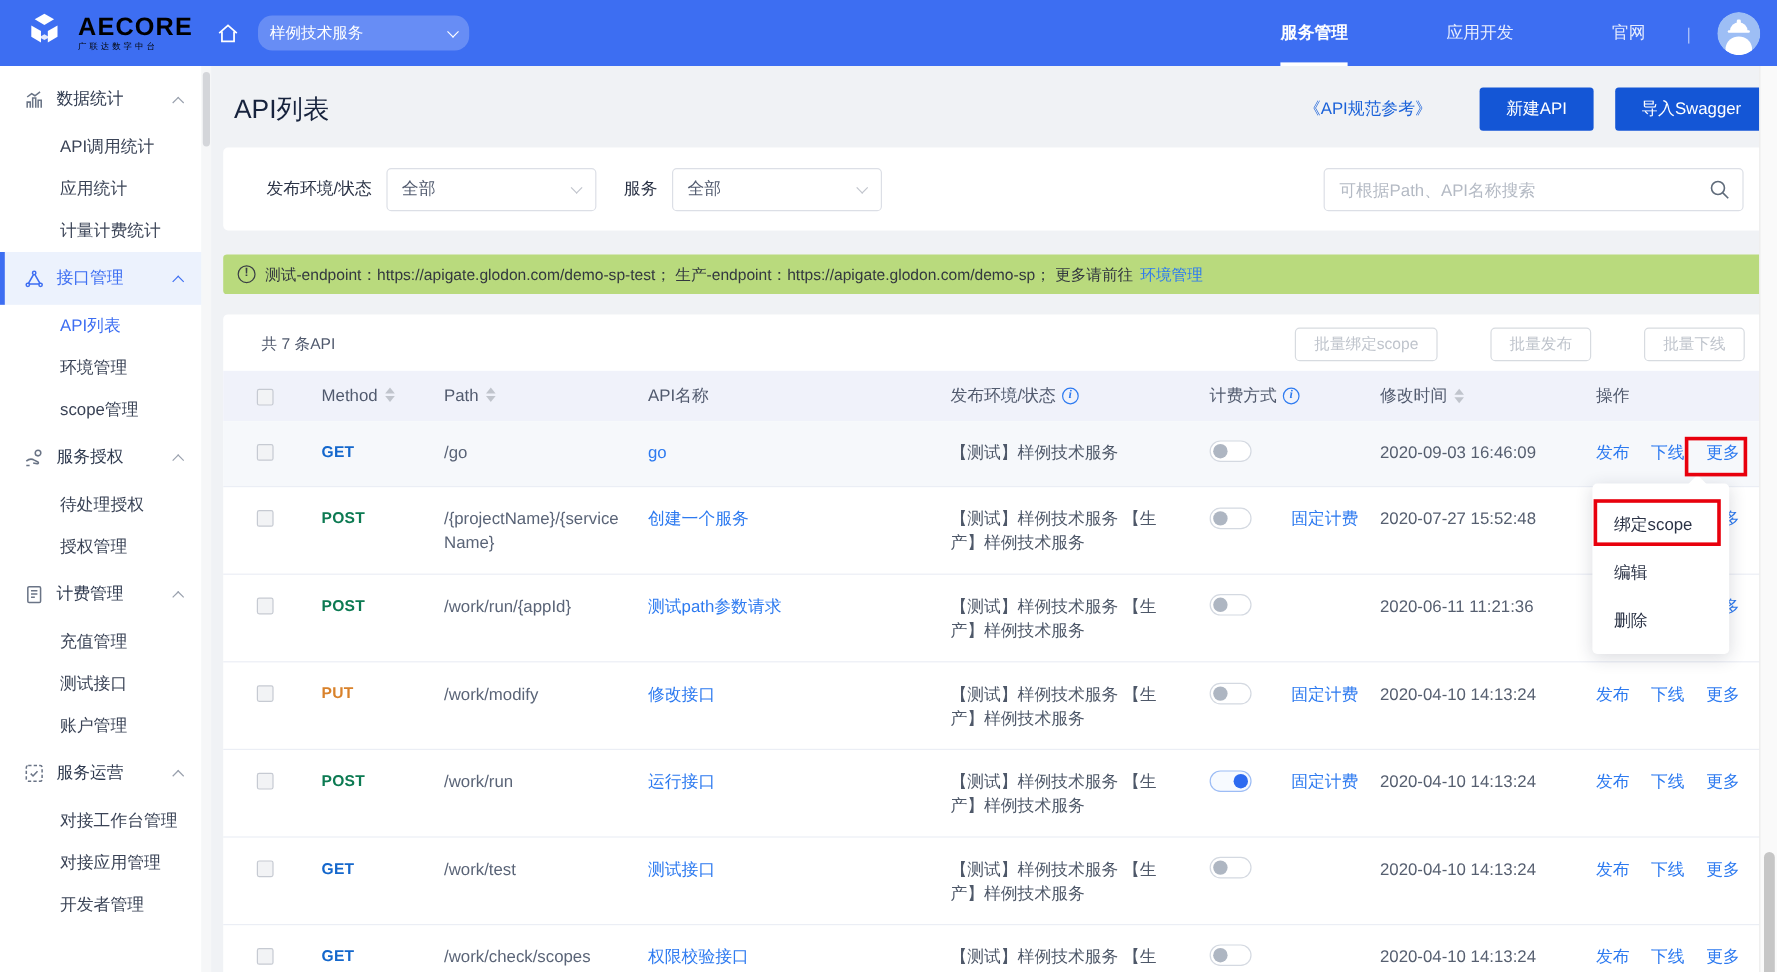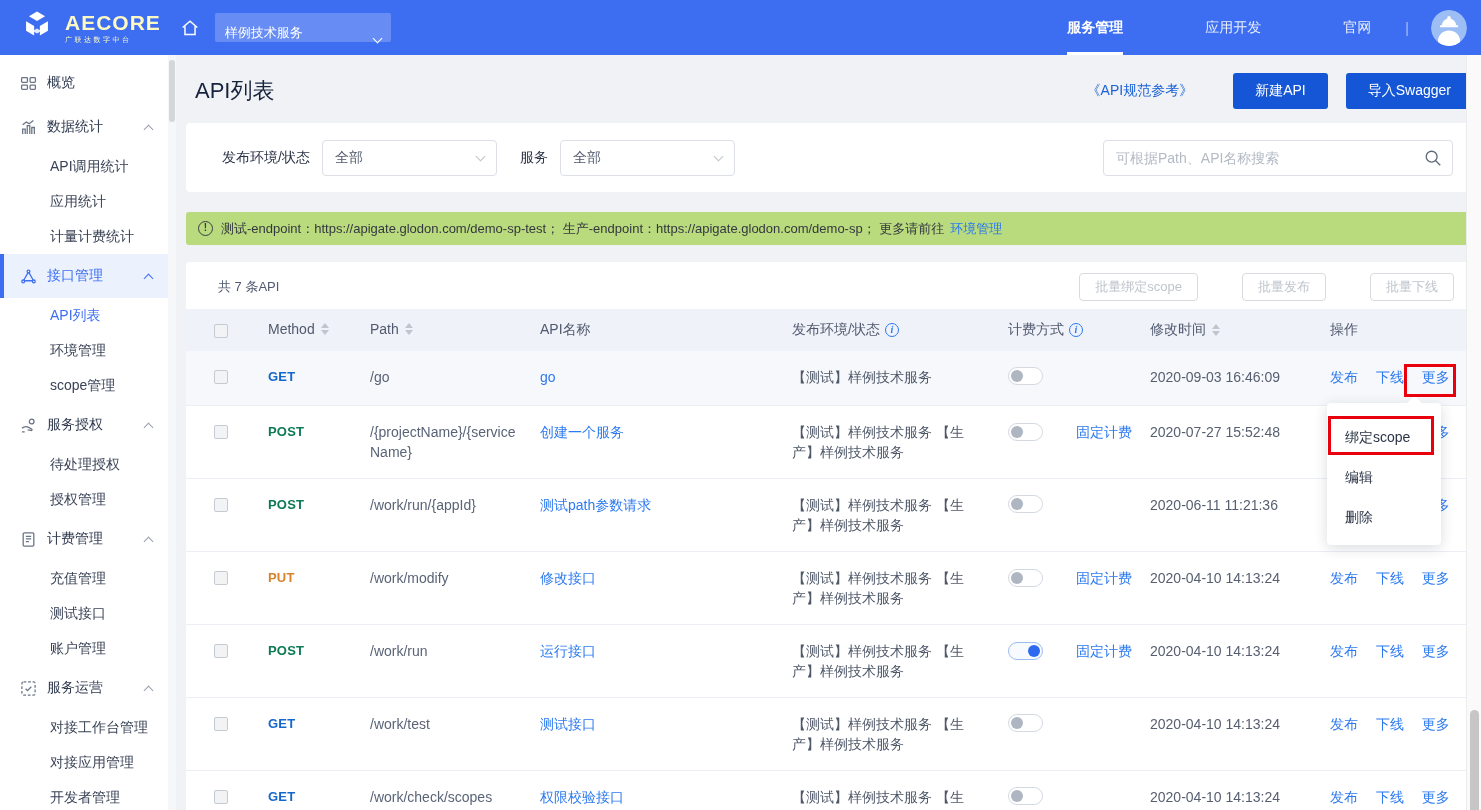--- a/index.html
+++ b/index.html
@@ -1,25 +1,25 @@
 <!DOCTYPE html>
 <html><head>
 <meta charset="utf-8">
 <style>
   * { margin:0; padding:0; box-sizing:border-box; }
   html,body { width:1481px; height:810px; overflow:hidden; font-family:"Liberation Sans","DejaVu Sans",sans-serif; background:#f0f2f5; position:relative; }
 
   
   .topbar { height:55px; background:#3d6ef2; display:flex; align-items:center; padding:0 0 0 18px; position:relative; z-index:30; }
   .brand { display:flex; align-items:center; gap:9px; }
-  .brand-txt { display:flex; flex-direction:column; color:#fef9c3; line-height:1; }
+  .brand-txt { display:flex; flex-direction:column; color:#000000; line-height:1; }
   .brand-name { font-size:21px; font-weight:bold; letter-spacing:1px; }
   .brand-sub { font-size:7px; letter-spacing:2.5px; margin-top:3px; white-space:nowrap; }
   .home-ic { margin-left:18px; display:flex; align-items:center; cursor:pointer; }
-  .svc-pill { margin-left:14px; width:176px; height:29px; background:rgba(255,255,255,.22); border-radius:2px; display:flex; align-items:flex-end; justify-content:space-between; padding:0 10px; color:#fff; font-size:13px; cursor:pointer; }
+  .svc-pill { margin-left:14px; width:176px; height:29px; background:rgba(255,255,255,.22); border-radius:12px; display:flex; align-items:center; justify-content:space-between; padding:0 10px; color:#fff; font-size:13px; cursor:pointer; }
   .chev-dn { width:7px; height:7px; border-right:1.5px solid #fff; border-bottom:1.5px solid #fff; transform:rotate(45deg); margin-top:-3px; }
   .tb-spacer { flex:1; }
   .tb-nav { display:flex; align-items:center; height:55px; }
   .tb-nav-item { position:relative; height:55px; line-height:55px; color:rgba(255,255,255,.88); font-size:14px; margin-right:34px; cursor:pointer;margin-left:48px; }
   .tb-nav-item.active { color:#fff; font-weight:bold; }
   .tb-nav-item.active::after { content:""; position:absolute; left:0; right:0; bottom:0; height:3px; background:#fff; }
   .tb-sep { color:rgba(255,255,255,.55); margin-right:22px; font-size:14px; }
   .avatar { width:36px; height:36px; margin-right:14px; border-radius:50%; overflow:hidden; cursor:pointer; }
 
   
@@ -172,35 +172,20 @@
         <path d="M18 20.5c-5.6 0-10.2 3.8-11 9.1V36h22v-6.4c-.8-5.3-5.4-9.1-11-9.1z"></path>
       </g>
     </svg>
   </div>
 </div>
 
 <div class="app">
 
   <div class="sidebar">
 
-  <div class="sb-section">
-        <div class="sb-item">
-          <span class="sb-icon">
-            <svg viewBox="0 0 16 16" fill="none" stroke="currentColor" stroke-width="1.2">
-              <rect x="1.5" y="2.5" width="5.5" height="4.5" rx="0.8"></rect>
-              <rect x="9.5" y="2.5" width="5" height="4.5" rx="0.8"></rect>
-              <rect x="1.5" y="9.5" width="5.5" height="4" rx="0.8"></rect>
-              <rect x="9.5" y="9.5" width="5" height="4" rx="0.8"></rect>
-            </svg>
-          </span>
-          <span class="sb-label">概览</span>
-
-        </div>
-        <div class="sb-children"></div>
-      </div>
       <div class="sb-section">
         <div class="sb-item">
           <span class="sb-icon">
             <svg viewBox="0 0 16 16" fill="none" stroke="currentColor" stroke-width="1.2">
               <path d="M2.5 14V9.5h2.4V14M6.8 14V6.3h2.4V14M11.1 14V8h2.4v6"></path>
               <path d="M2.5 5.5 6 2.8l2.6 1.7 4-3"></path>
             </svg>
           </span>
           <span class="sb-label">数据统计</span>
           <span class="sb-chevron"></span>

